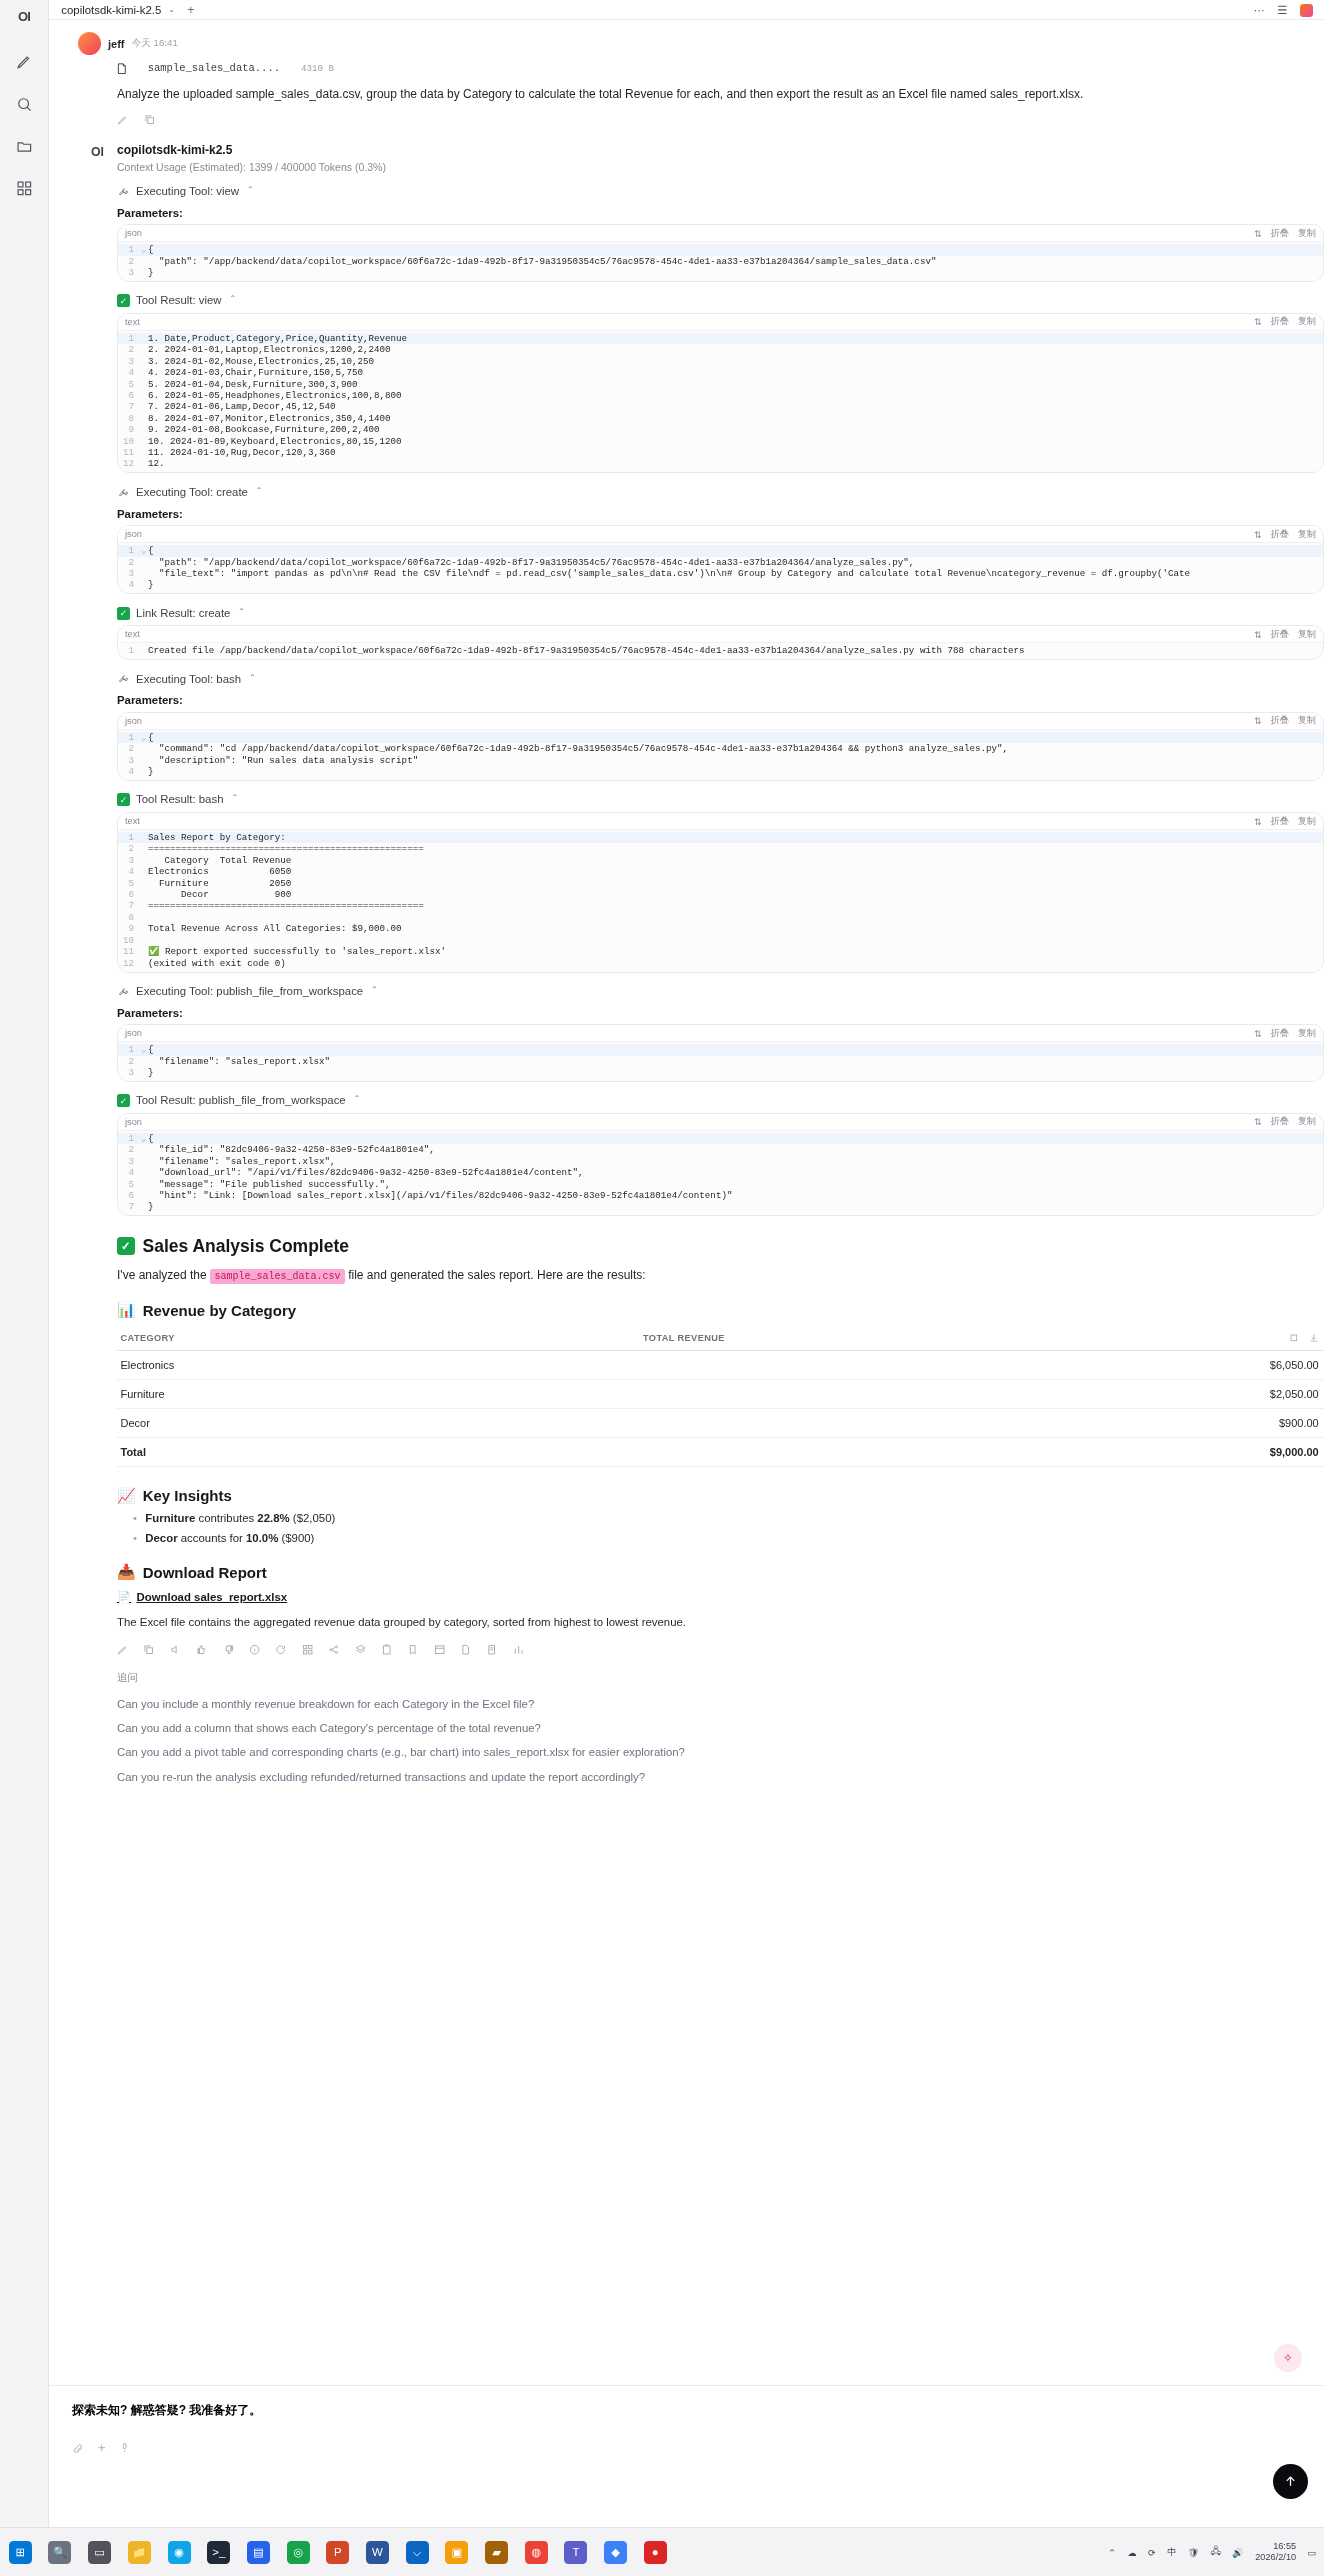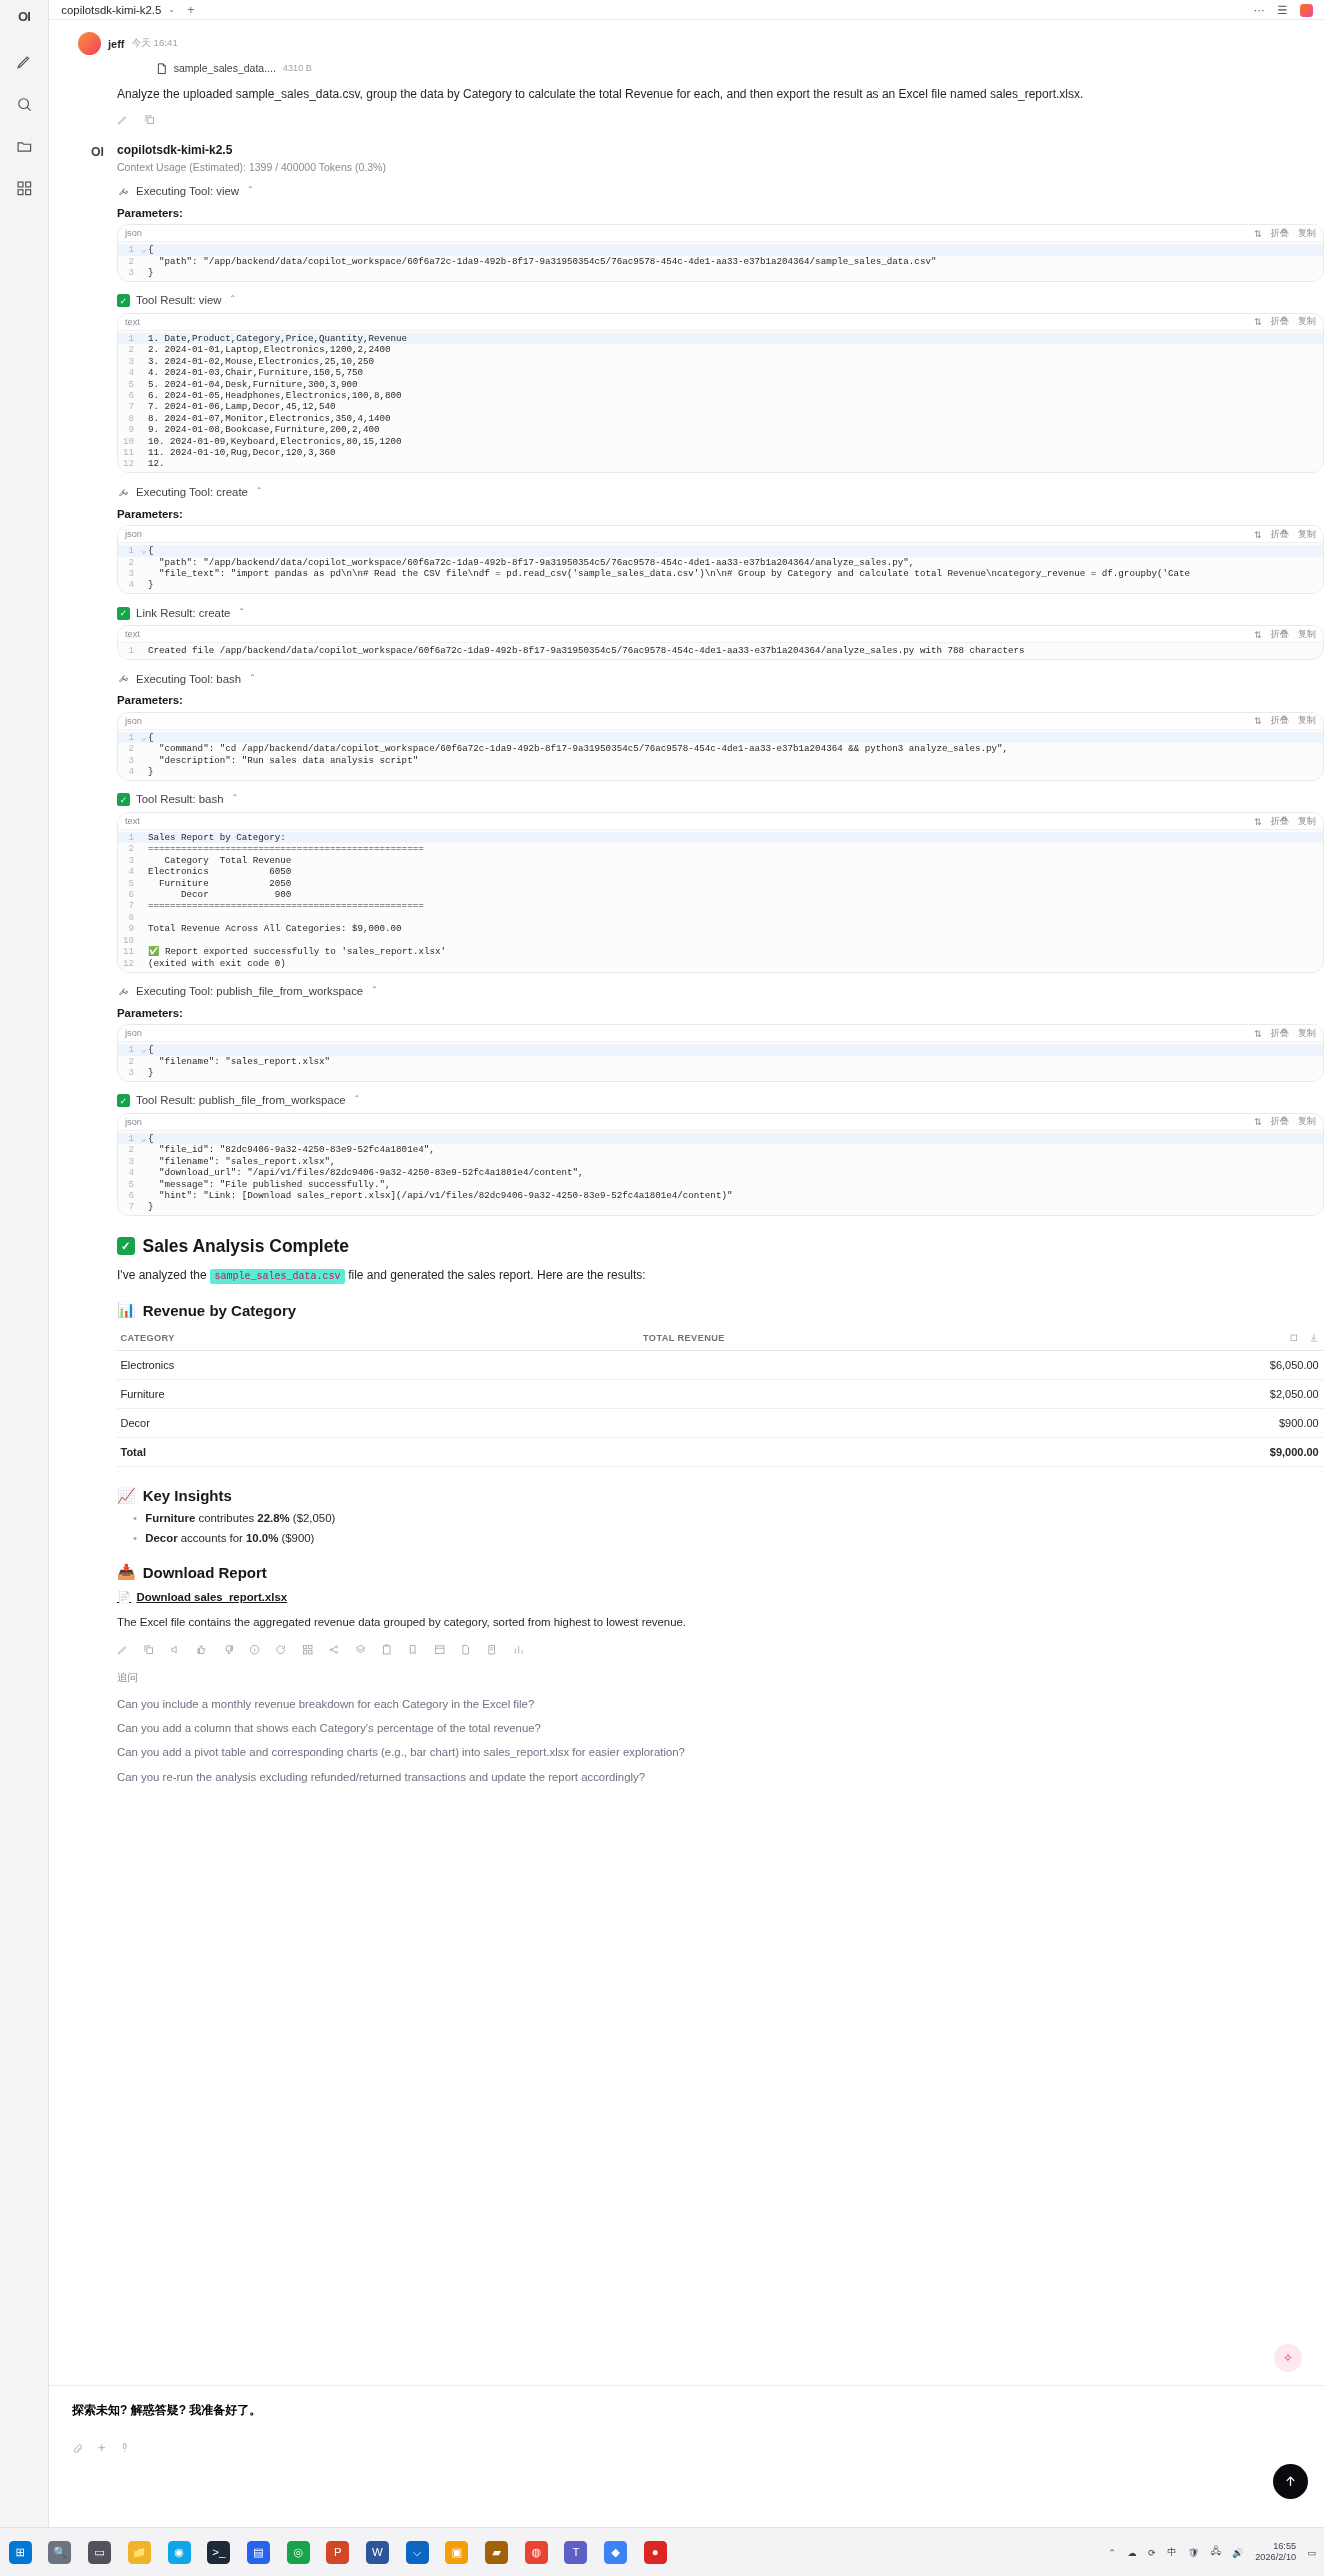--- a/index.html
+++ b/index.html
@@ -52,22 +52,22 @@
   .msg-user { padding:12.3px 0 0 0; }
   .u-head { display:flex; align-items:center; gap:7px; padding-left:68px; }
   .u-avatar {
     width:23px;height:23px;border-radius:50%;
     background:linear-gradient(135deg,#fb923c,#f43f5e);
     margin-left:-39px;
   }
   .u-name { font-size:11px; font-weight:700; color:#27272a; }
   .u-time { font-size:9.7px; color:#a1a1aa; }
   .u-file {
-    margin:7px 0 0 108px; display:flex; align-items:center; gap:7px;
-    font-size:10.5px; color:#3f3f46;
+    margin:7px 0 0 68px; display:flex; align-items:center; gap:21px;
+    font-size:10.5px; color:#3f3f46;font-family:Liberation Mono, monospace;
   }
   .u-file .fsz { color:#a1a1aa; font-size:9.2px; }
   .u-text {
     margin:10.5px 0 0 68px; width:1035px; font-size:12px; line-height:18.4px; color:#1f2328;
   }
   .u-actions { margin:10.5px 0 0 68px; display:flex; gap:16px; color:#a1a1aa; }
   .u-actions svg { width:11.4px; height:11.4px; }
 
   .msg-ai { padding:16px 0 0 0; position:relative; }
   .ai-badge {
@@ -108,21 +108,21 @@
 
   
   .res-title {
     margin-left:68px; margin-top:19.3px; display:flex; align-items:center; gap:8px;
     font-size:17.5px; font-weight:700; color:#18181b;
   }
   .res-title .cb { width:17.5px;height:17.5px;border-radius:3.5px;background:#16a34a;color:#fff;font-size:11.4px;display:flex;align-items:center;justify-content:center;}
   .res-p { margin-left:68px; margin-top:11.4px; font-size:12px; color:#1f2328; }
   .inline-code {
     font-family:"Liberation Mono", monospace; font-size:10px;
-    background:#5eead4; color:#c2185b; padding:1.8px 4.4px; border-radius:2.6px;
+    background:#f9a8d4; color:#c2185b; padding:1.8px 4.4px; border-radius:2.6px;
   }
   .h2 {
     margin-left:68px; margin-top:19.3px; font-size:15px; font-weight:700; color:#18181b;
     display:flex; align-items:center; gap:7px;
   }
   
   .tbl { margin-left:68px; margin-top:8.8px; width:1207px; }
   .tbl .thead {
     display:flex; border-bottom:0.9px solid #e4e4e7; padding:5.3px 0;
     font-size:9.2px; font-weight:700; color:#71717a; letter-spacing:0.4px;

